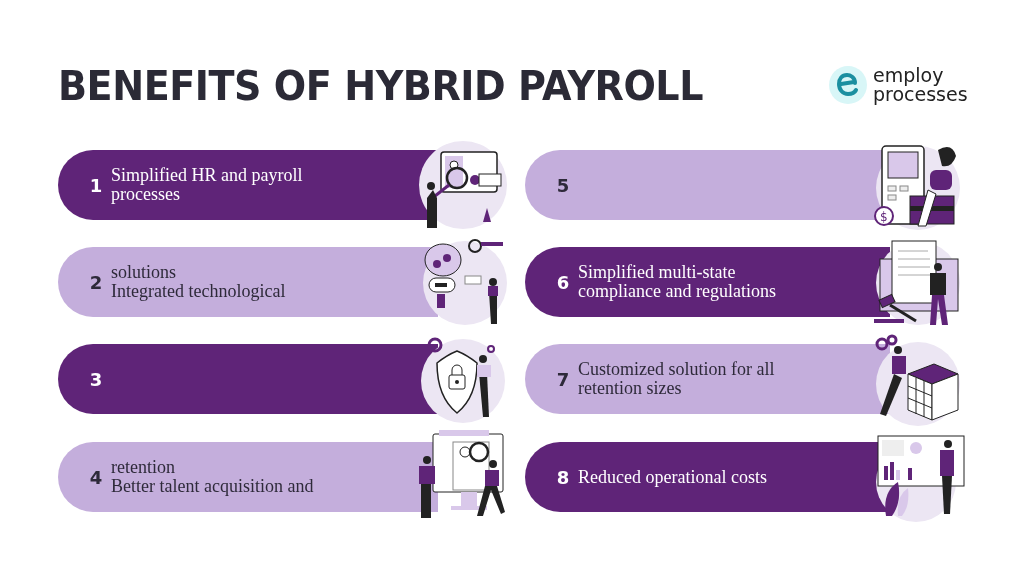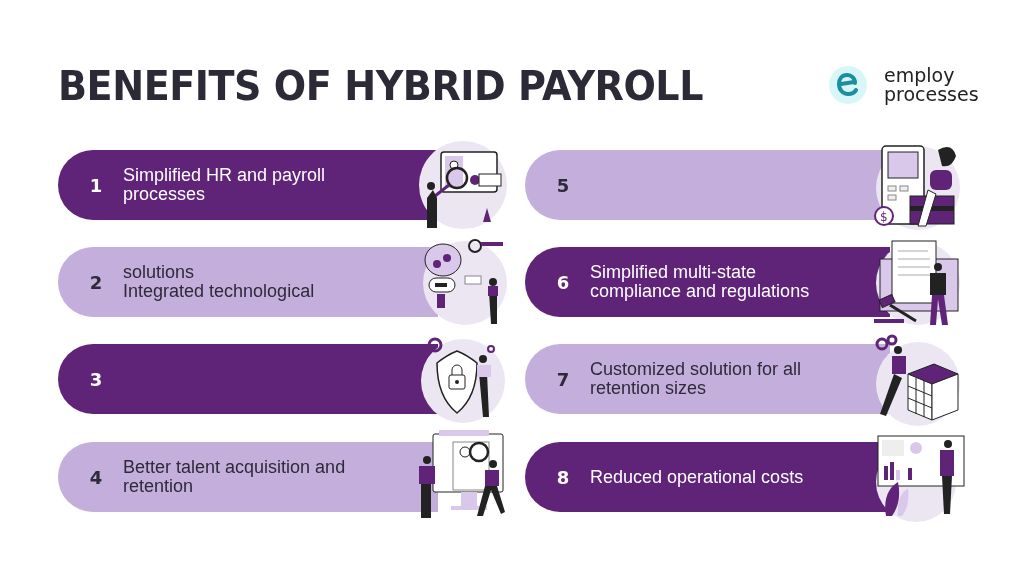--- a/index.html
+++ b/index.html
@@ -3,26 +3,26 @@
 <meta charset="utf-8">
 <style>
   html, body { margin:0; padding:0; }
   body { width:1024px; height:576px; background:#ffffff; position:relative; overflow:hidden;
          font-family:"Liberation Sans", sans-serif; }
   .title { position:absolute; left:58px; top:62px; font-size:41px; font-weight:700; color:#2b2a36;
            letter-spacing:-0.5px; font-family:"DejaVu Sans", sans-serif; transform:scaleX(0.93); transform-origin:left; }
   .logo { position:absolute; left:829px; top:66px; display:flex; align-items:center; }
   .logo-mark { width:38px; height:38px; border-radius:50%; background:#d8f6f7; position:relative; }
   .logo-mark svg { position:absolute; left:4px; top:4px; }
-  .logo-text { margin-left:17px; line-height:19px; font-size:19px; color:#222; font-family:"DejaVu Sans", sans-serif; }
+  .logo-text { margin-left:6px; line-height:19px; font-size:19px; color:#222; font-family:"DejaVu Sans", sans-serif; }
   .pill { position:absolute; height:70px; border-radius:35px 0 0 35px; display:flex; align-items:center; }
   .pill.dark { background:#5f2478; color:#ffffff; }
   .pill.light { background:#c4aedc; color:#2e2a3a; }
   .num { width:22px; margin-left:27px; font-size:18px; font-weight:700; text-align:center; font-family:"DejaVu Sans", sans-serif; }
-  .label { margin-left:16px; font-size:18px; line-height:19px; font-family:Liberation Sans, sans-serif; }
+  .label { margin-left:4px; font-size:18px; line-height:19px; font-family:Liberation Serif, serif; }
   .illus { position:absolute; width:94px; height:94px; }
   .illus svg { width:100%; height:100%; }
 </style>
 </head>
 <body>
 
 <div class="title">BENEFITS OF HYBRID PAYROLL</div>
 
 <div class="logo">
   <div class="logo-mark">
@@ -99,22 +99,22 @@
       <circle cx="78" cy="16" r="3" fill="none" stroke="#5f2478" stroke-width="2"></circle>
       <path d="M66 40 L70 84 L76 84 L74 40 Z" fill="#222"></path>
       <rect x="64" y="32" width="14" height="12" fill="#d9c8ea"></rect>
       <circle cx="70" cy="26" r="4" fill="#222"></circle>
     </svg>
 </div>
 
 <div class="pill light" style="left:58px; top:442px; width:380px;">
   <div class="num">4</div>
   <div class="label">
+      <div>retention</div>
       <div>Better talent acquisition and</div>
-      <div>retention</div>
     </div>
 </div>
 <div class="illus" style="left:413px; top:430px;">
   <svg viewBox="0 0 94 94">
       <rect x="20" y="4" width="70" height="58" rx="2" fill="#fff" stroke="#222"></rect>
       <rect x="26" y="0" width="50" height="6" fill="#d9c8ea"></rect>
       <rect x="40" y="12" width="36" height="48" fill="#fff" stroke="#888"></rect>
       <circle cx="52" cy="22" r="5" fill="#fff" stroke="#222"></circle>
       <circle cx="66" cy="22" r="9" fill="none" stroke="#222" stroke-width="2.5"></circle>
       <rect x="48" y="62" width="16" height="14" fill="#d9c8ea"></rect>

